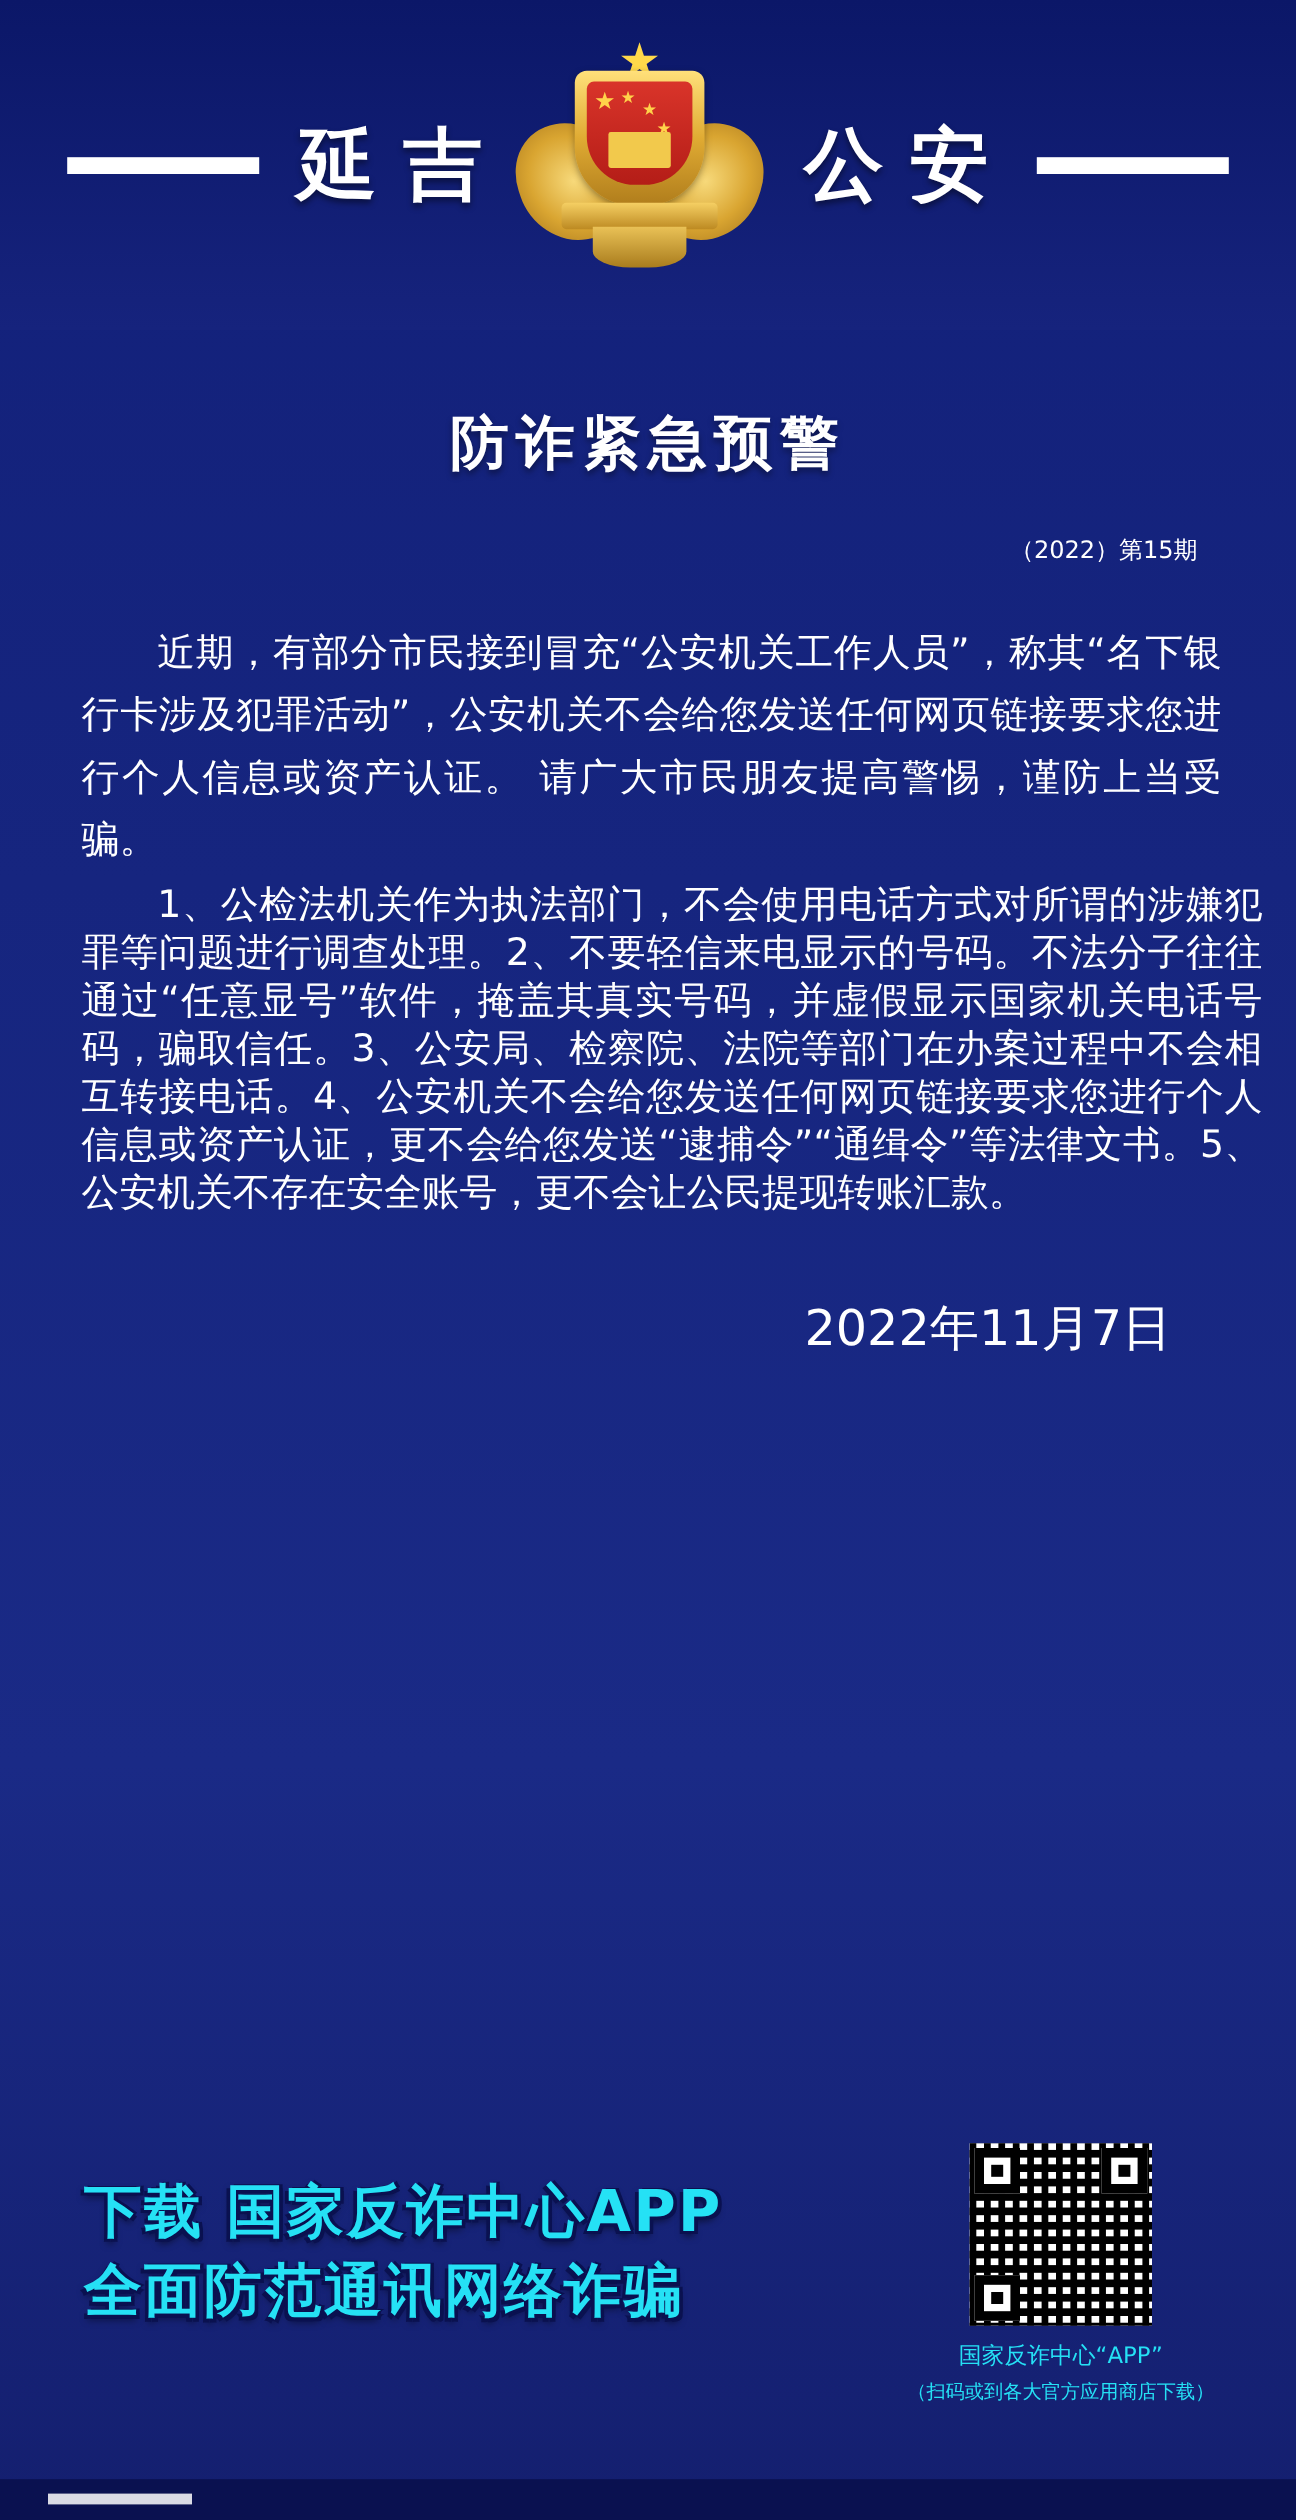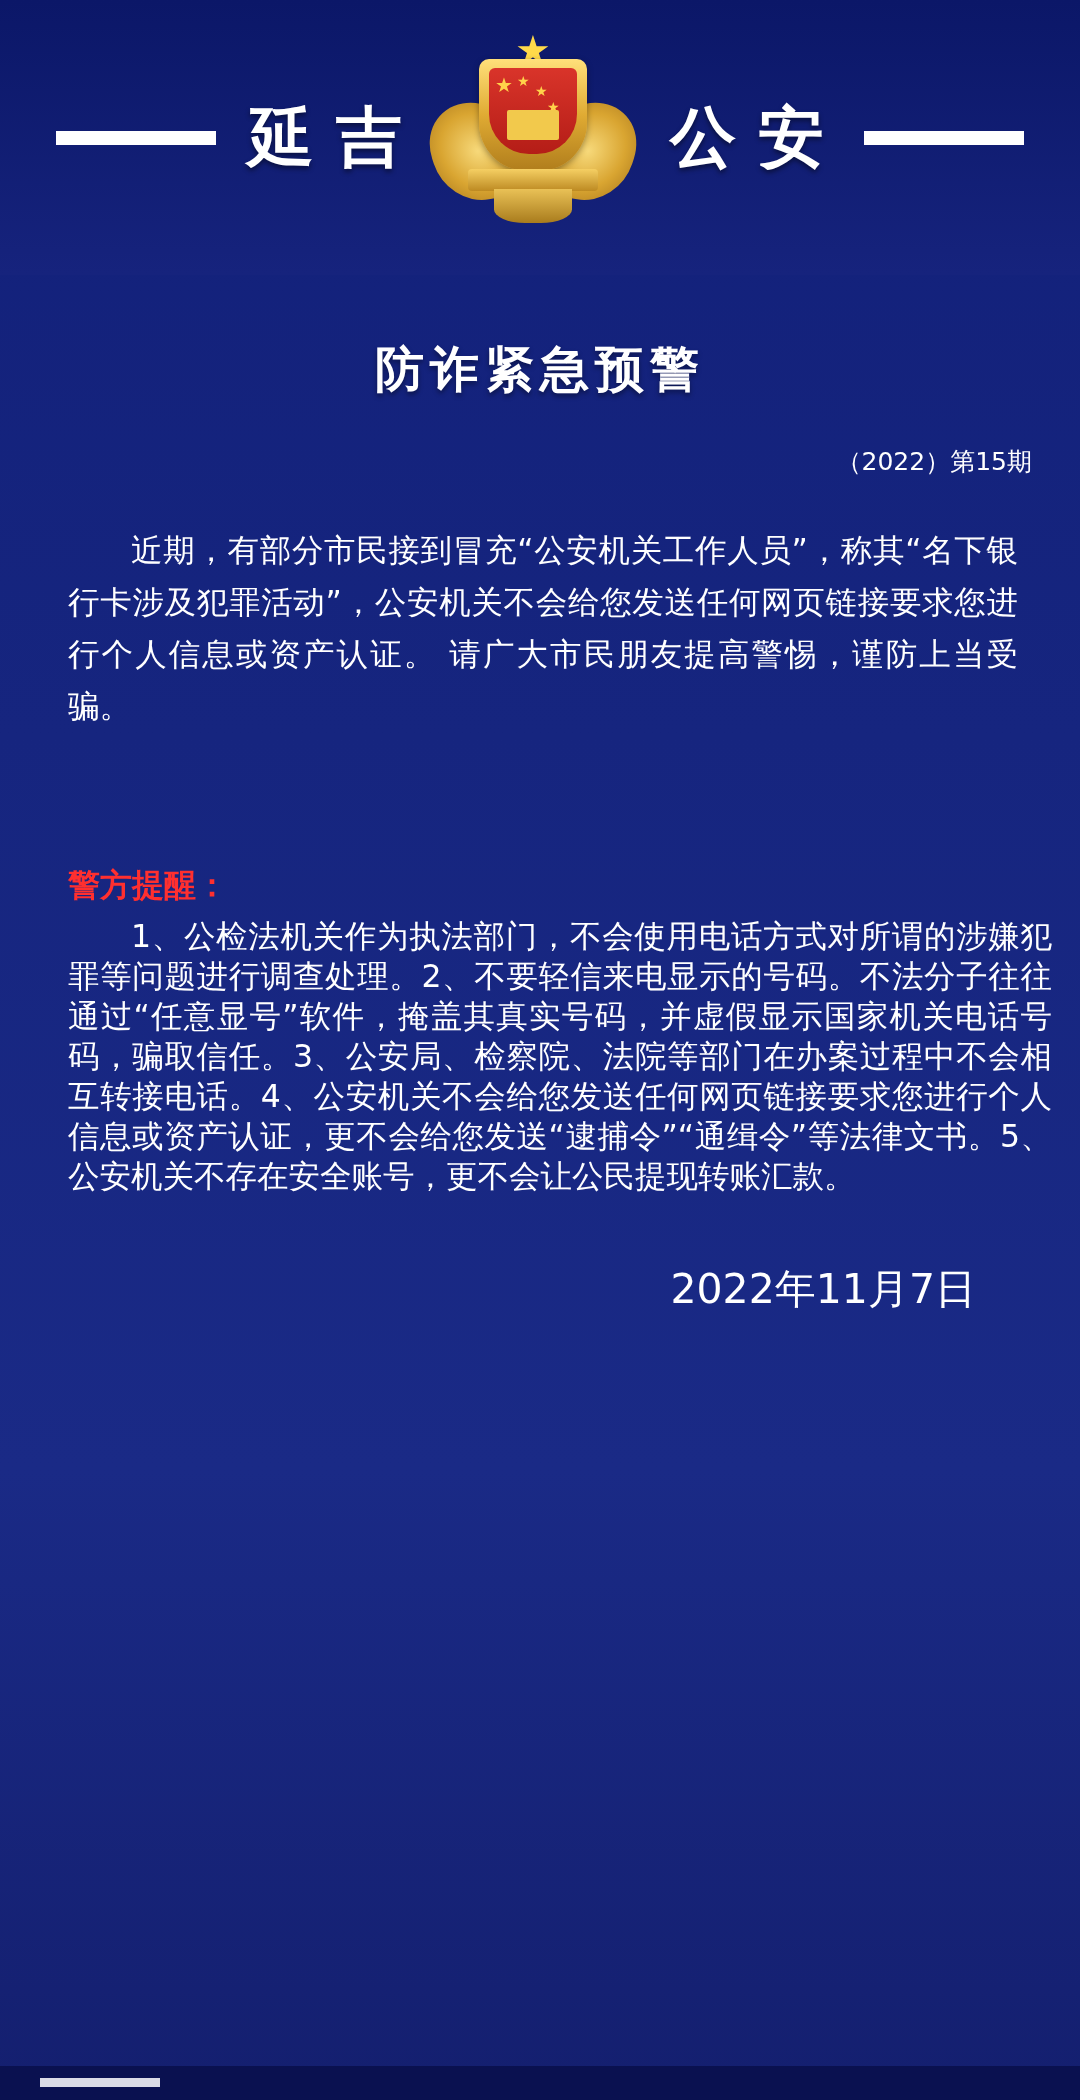--- a/index.html
+++ b/index.html
@@ -135,24 +135,24 @@
     text-align: center;
     color: #ffffff;
     font-size: 49px;
     font-weight: bold;
     letter-spacing: 6px;
     text-shadow: 0 3px 5px rgba(0,0,0,0.4);
     font-family: "DejaVu Sans", "Liberation Sans", sans-serif;
   }
   .issue {
     margin-top: 42px;
-    padding-right: 48px;
+    padding-right: 82px;
     text-align: right;
     color: #ffffff;
-    font-size: 25px;
+    font-size: 20px;
     font-family: "DejaVu Sans", "Liberation Sans", sans-serif;
   }
 
   
   .body-block {
     margin-top: 46px;
     padding: 0 62px 0 68px;
     color: #ffffff;
     font-size: 31.5px;
     line-height: 52px;
@@ -311,24 +311,44 @@
   </div>
 
   <div class="headline">防诈紧急预警</div>
 
   <div class="issue">（2022）第15期</div>
 
   <div class="body-block">
     <p>近期，有部分市民接到冒充“公安机关工作人员”，称其“名下银行卡涉及犯罪活动”，公安机关不会给您发送任何网页链接要求您进行个人信息或资产认证。 请广大市民朋友提高警惕，谨防上当受骗。</p>
   </div>
 
-  <div class="police-notice-title">警方提醒：</div>
   <div class="notice-block">
     <p>1、公检法机关作为执法部门，不会使用电话方式对所谓的涉嫌犯罪等问题进行调查处理。2、不要轻信来电显示的号码。不法分子往往通过“任意显号”软件，掩盖其真实号码，并虚假显示国家机关电话号码，骗取信任。3、公安局、检察院、法院等部门在办案过程中不会相互转接电话。4、公安机关不会给您发送任何网页链接要求您进行个人信息或资产认证，更不会给您发送“逮捕令”“通缉令”等法律文书。5、公安机关不存在安全账号，更不会让公民提现转账汇款。</p>
   </div>
 
   <div class="date">2022年11月7日</div>
 
+  <div class="footer">
+    <div class="promo">
+      <div class="promo-line">下载 国家反诈中心APP</div>
+      <div class="promo-line">全面防范通讯网络诈骗</div>
+    </div>
+    <div class="qr-wrap">
+      <div class="qr">
+        <span class="finder tl">
+            <i></i>
+          </span>
+        <span class="finder tr">
+            <i></i>
+          </span>
+        <span class="finder bl">
+            <i></i>
+          </span>
+      </div>
+      <div class="qr-caption">国家反诈中心“APP”</div>
+      <div class="qr-subcaption">（扫码或到各大官方应用商店下载）</div>
+    </div>
+  </div>
 
   <div class="bottom-bar">
     <div class="accent"></div>
   </div>
 </div>
 
 </body></html>

